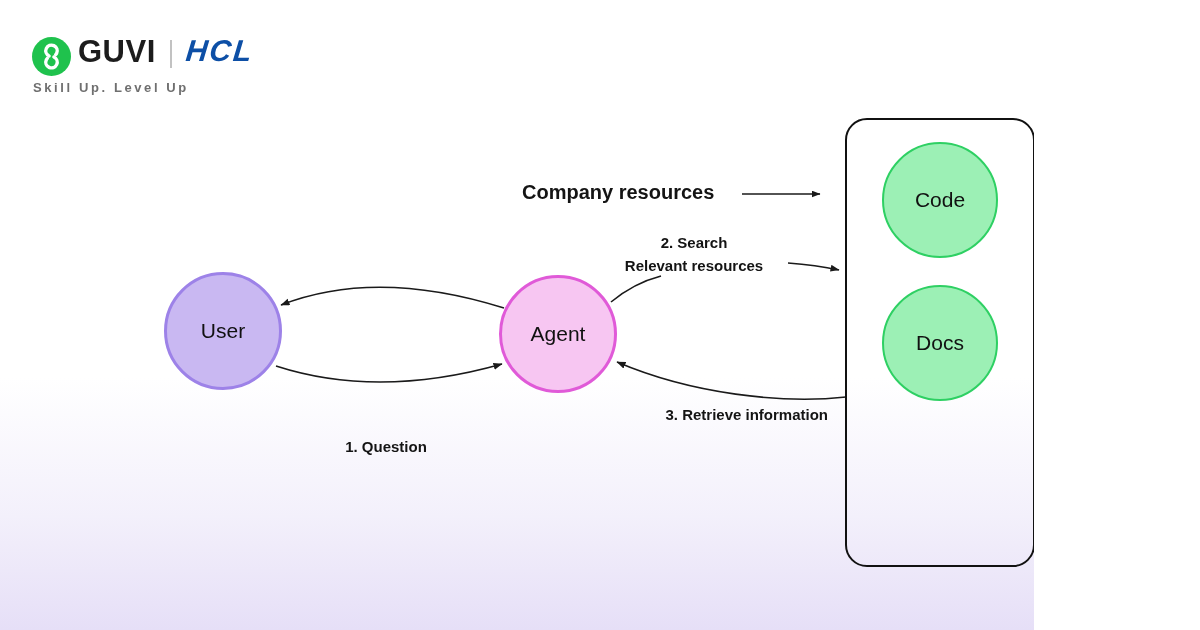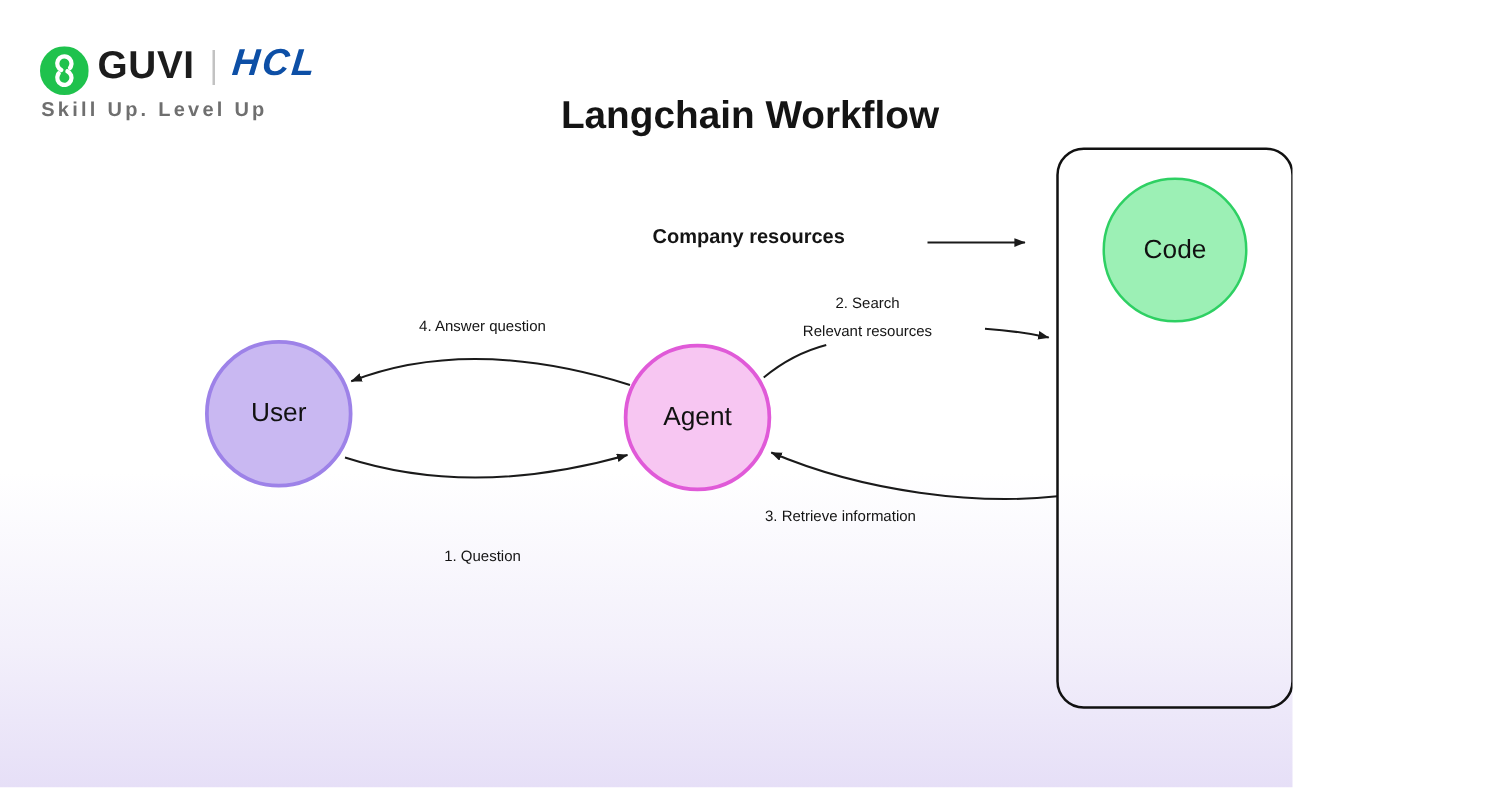--- a/index.html
+++ b/index.html
@@ -8,65 +8,64 @@
     font-family:"Liberation Sans","DejaVu Sans",sans-serif;color:#111;
     background:linear-gradient(180deg,#ffffff 0%,#ffffff 60%,#f3f0fb 82%,#e6dff7 100%);
   }
   .abs{position:absolute;}
 
   
   .logo-icon{left:32px;top:37px;width:39px;height:39px;}
   .brand{left:78px;top:34px;font-size:31px;font-weight:800;letter-spacing:0.5px;color:#1c1c1c;}
   .logo-divider{left:170px;top:40px;width:2px;height:28px;background:#c2c2c2;}
   .partner{left:186px;top:34px;font-size:30px;font-weight:800;font-style:italic;letter-spacing:2px;color:#0d4fa6;transform:skewX(-6deg);}
-  .tagline{left:33px;top:80px;font-size:16px;font-weight:600;letter-spacing:2.6px;color:#6f6f6f;}
+  .tagline{left:33px;top:80px;font-size:13px;font-weight:600;letter-spacing:2.6px;color:#6f6f6f;}
 
   .title{left:0;top:74px;width:1200px;text-align:center;font-size:31px;font-weight:700;color:#141414;}
 
   
   .circle{position:absolute;border-radius:50%;display:flex;align-items:center;justify-content:center;
     font-size:21px;font-weight:500;color:#111;box-sizing:border-box;}
   .user-node {left:164px;top:272px;width:118px;height:118px;background:#c9b8f2;border:3px solid #9d82e8;text-align:center;}
   .agent-node{left:499px;top:275px;width:118px;height:118px;background:#f7c6f2;border:3px solid #e05ad8;}
   .res-node{left:882px;width:116px;height:116px;background:#9cf0b5;border:2px solid #2ed063;}
   .res-code{top:142px;}
   .res-docs{top:285px;}
   .res-blog{top:427px;}
 
   
   .res-box{left:845px;top:118px;width:190px;height:449px;border:2px solid #111;border-radius:22px;box-sizing:border-box;background:transparent;}
 
   
-  .lbl{position:absolute;font-size:12px;font-weight:400;color:#141414;}
-  .company-lbl{left:522px;top:181px;font-size:16px;font-weight:600;}
+  .lbl{position:absolute;font-size:15px;font-weight:700;color:#141414;}
+  .company-lbl{left:522px;top:181px;font-size:20px;font-weight:600;}
   .step2-lbl{left:598px;top:231px;width:192px;text-align:center;line-height:23px;}
   .step4-lbl{left:284px;top:254px;width:204px;text-align:center;}
   .step1-lbl{left:284px;top:402px;width:204px;text-align:center;margin-top:36px;}
-  .step3-lbl{left:612px;top:406px;width:216px;text-align:left;}
+  .step3-lbl{left:612px;top:406px;width:216px;text-align:right;}
 
   .arrows{left:0;top:0;width:1200px;height:630px;pointer-events:none;}
 </style>
 </head>
 <body>
 
 <div class="stage">
 
   <svg class="abs logo-icon" viewBox="0 0 39 39">
     <circle cx="19.5" cy="19.5" r="19.5" fill="#1fc24d"></circle>
     <g stroke="#ffffff" stroke-width="3.4" fill="none" stroke-linecap="round">
       <circle cx="19.5" cy="13.8" r="5.7" stroke-dasharray="28 7.8" transform="rotate(115 19.5 13.8)"></circle>
       <circle cx="19.5" cy="25.2" r="5.7" stroke-dasharray="28 7.8" transform="rotate(-65 19.5 25.2)"></circle>
     </g>
   </svg>
   <div class="abs brand">GUVI</div>
   <div class="abs logo-divider"></div>
   <div class="abs partner">HCL</div>
   <div class="abs tagline">Skill Up. Level Up</div>
 
-  <div class="abs title">Langchain Workflow</div>
 
   <svg class="abs arrows" viewBox="0 0 1200 630">
     <defs>
       <marker id="ah" markerUnits="userSpaceOnUse" markerWidth="10" markerHeight="8" refX="8.5" refY="3.5" orient="auto">
         <path d="M0,0 L9,3.5 L0,7 Z" fill="#1a1a1a"></path>
       </marker>
     </defs>
     <g stroke="#1a1a1a" stroke-width="1.6" fill="none">
       <path d="M 504 308 Q 376 268 281 305" marker-end="url(#ah)"></path>
       <path d="M 276 366 Q 378 399 502 364" marker-end="url(#ah)"></path>
@@ -81,23 +80,25 @@
 
   <div class="circle user-node">
     <span>User</span>
   </div>
   <div class="circle res-node res-code">
     <span>Code</span>
   </div>
   <div class="circle agent-node">
     <span>Agent</span>
   </div>
+  <div class="circle res-node res-docs">
+    <span>Docs</span>
+  </div>
 
   <div class="lbl company-lbl">Company resources</div>
   <div class="lbl step2-lbl">
     <div>2. Search</div>
     <div>Relevant resources</div>
   </div>
-  <div class="lbl step4-lbl">4. Answer question</div>
   <div class="lbl step1-lbl">1. Question</div>
   <div class="lbl step3-lbl">3. Retrieve information</div>
 
 </div>
 
 </body></html>

